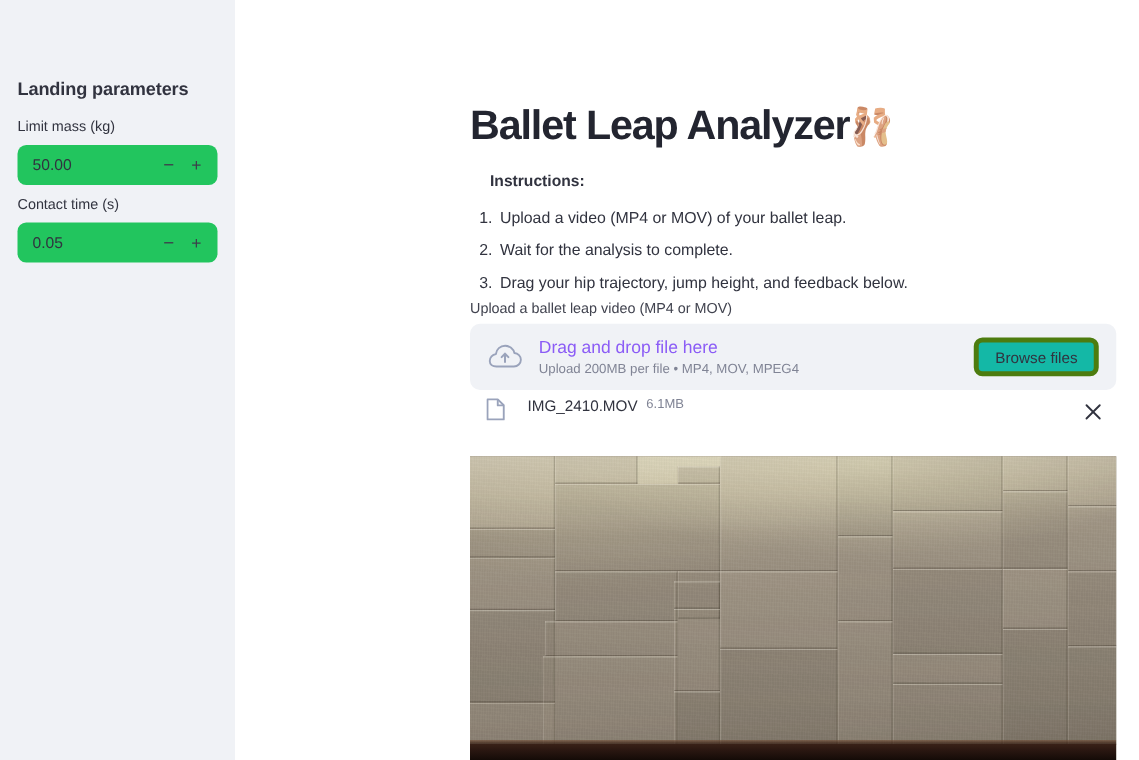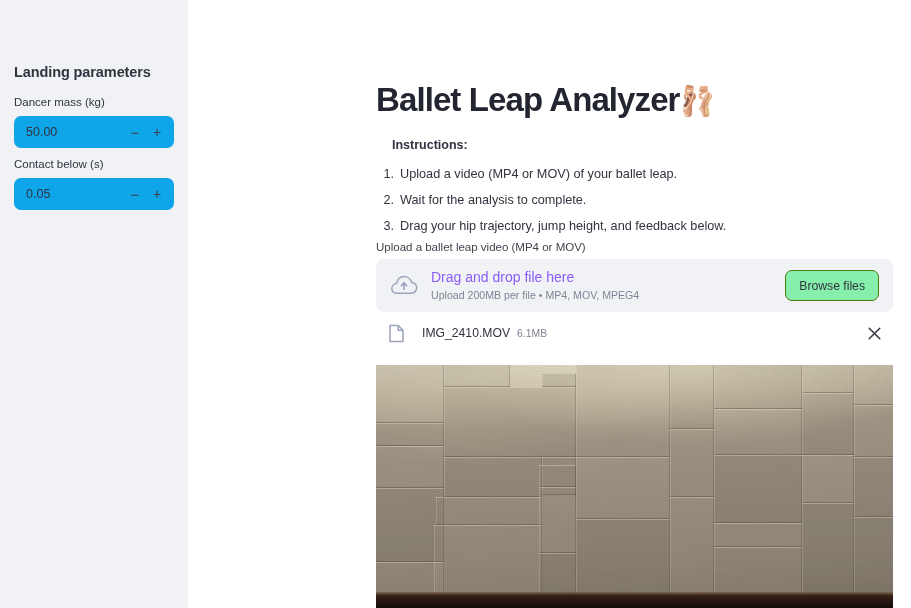--- a/index.html
+++ b/index.html
@@ -47,21 +47,21 @@
   .field-label {
     font-size: 11.5px;
     color: #31333f;
     margin-bottom: 6px;
     line-height: 1.4;
   }
 
   .num-input {
     position: relative;
     height: 32px;
-    background: #0ea5e9;
+    background: #22c55e;
     border-radius: 7px;
     display: flex;
     align-items: center;
   }
 
   .num-value {
     font-size: 12.5px;
     color: #31333f;
     padding-left: 12px;
     flex: 1;
@@ -178,43 +178,43 @@
     color: #8b5cf6;
     font-weight: normal;
   }
   .dz-sub {
     font-size: 10.6px;
     color: #808495;
     margin-top: 3px;
   }
 
   .browse-btn {
-    background: #86efac;
-    border: 1px solid #4d7c0f;
+    background: #14b8a6;
+    border: 4px solid #4d7c0f;
     border-radius: 7px;
     padding: 0 13px;
     height: 31px;
     font-size: 12.2px;
     color: #31333f;
     font-family: "Liberation Sans", sans-serif;
     cursor: pointer;
     display: flex;
     align-items: center;
     white-space: nowrap;
   }
 
   
   .file-row {
     position: absolute;
     left: 188px;
     top: 318px;
     width: 517px;
     height: 30px;
     display: flex;
-    align-items: center;
+    align-items: flex-start;
   }
   .doc-icon {
     width: 26px;
     flex: 0 0 26px;
     display: flex;
     align-items: center;
     justify-content: center;
     margin-left: 7px;
   }
   .file-name {
@@ -300,30 +300,30 @@
 </head>
 <body>
 
 <div class="app">
 
   <aside class="sidebar">
 
     <div class="sidebar-title">Landing parameters</div>
 
     <div class="field field-mass">
-      <div class="field-label">Dancer mass (kg)</div>
+      <div class="field-label">Limit mass (kg)</div>
       <div class="num-input">
         <div class="num-value">50.00</div>
         <div class="stepper minus">−</div>
         <div class="stepper plus">+</div>
       </div>
     </div>
 
     <div class="field field-contact">
-      <div class="field-label">Contact below (s)</div>
+      <div class="field-label">Contact time (s)</div>
       <div class="num-input">
         <div class="num-value">0.05</div>
         <div class="stepper minus">−</div>
         <div class="stepper plus">+</div>
       </div>
     </div>
   </aside>
 
   <main class="main">
 

